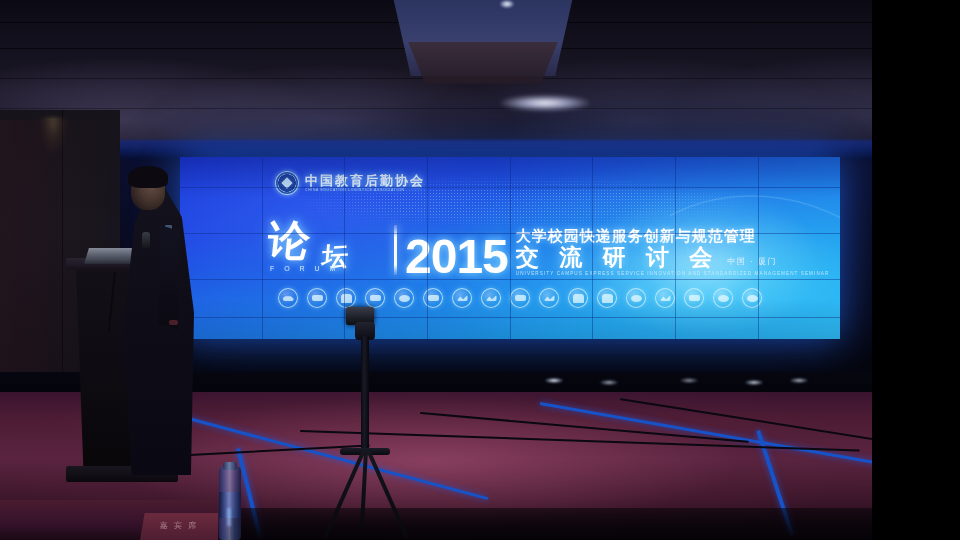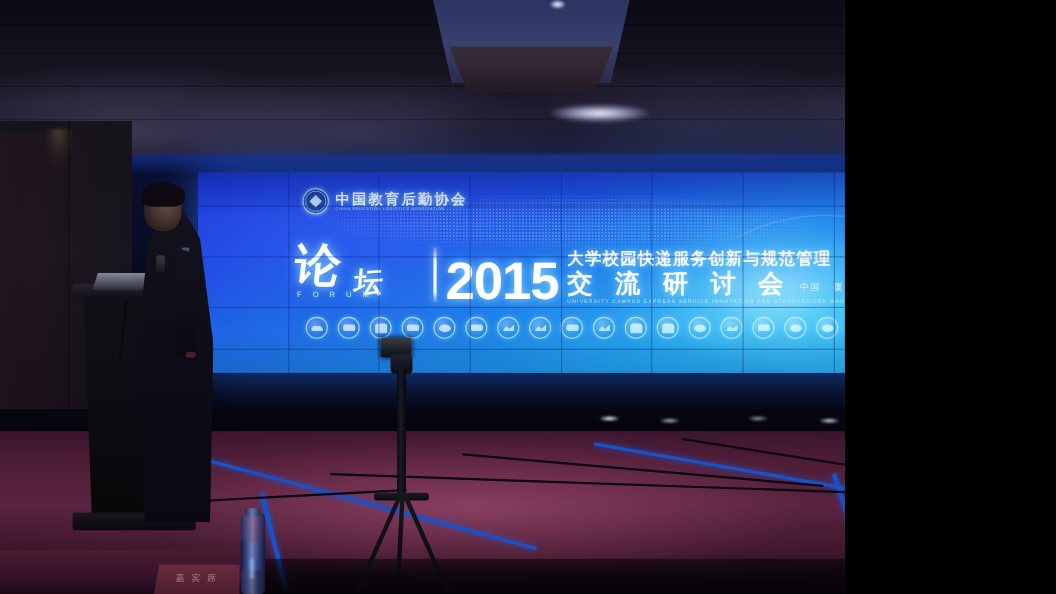--- a/index.html
+++ b/index.html
@@ -1,18 +1,18 @@
 <!DOCTYPE html>
 <html><head>
 <meta charset="utf-8">
 <style>
   html,body{margin:0;padding:0;background:#000;}
   #scene{
-    position:relative;width:768px;height:540px;overflow:hidden;
-    background:#0f766e;font-family:"Liberation Sans",sans-serif;
+    position:relative;width:840px;height:540px;overflow:hidden;
+    background:#0f766e;font-family:"Liberation Sans",sans-serif;padding-left:32px;
   }
 
   
   .ceiling{
     position:absolute;left:0;top:0;width:960px;height:148px;
     background:
       radial-gradient(ellipse 300px 90px at 120px 120px, rgba(150,140,200,0.30), rgba(0,0,0,0) 70%),
       radial-gradient(ellipse 260px 80px at 330px 120px, rgba(150,145,205,0.26), rgba(0,0,0,0) 70%),
       radial-gradient(ellipse 300px 90px at 640px 120px, rgba(120,130,200,0.22), rgba(0,0,0,0) 70%),
       radial-gradient(ellipse 280px 85px at 870px 115px, rgba(130,135,200,0.24), rgba(0,0,0,0) 72%),

